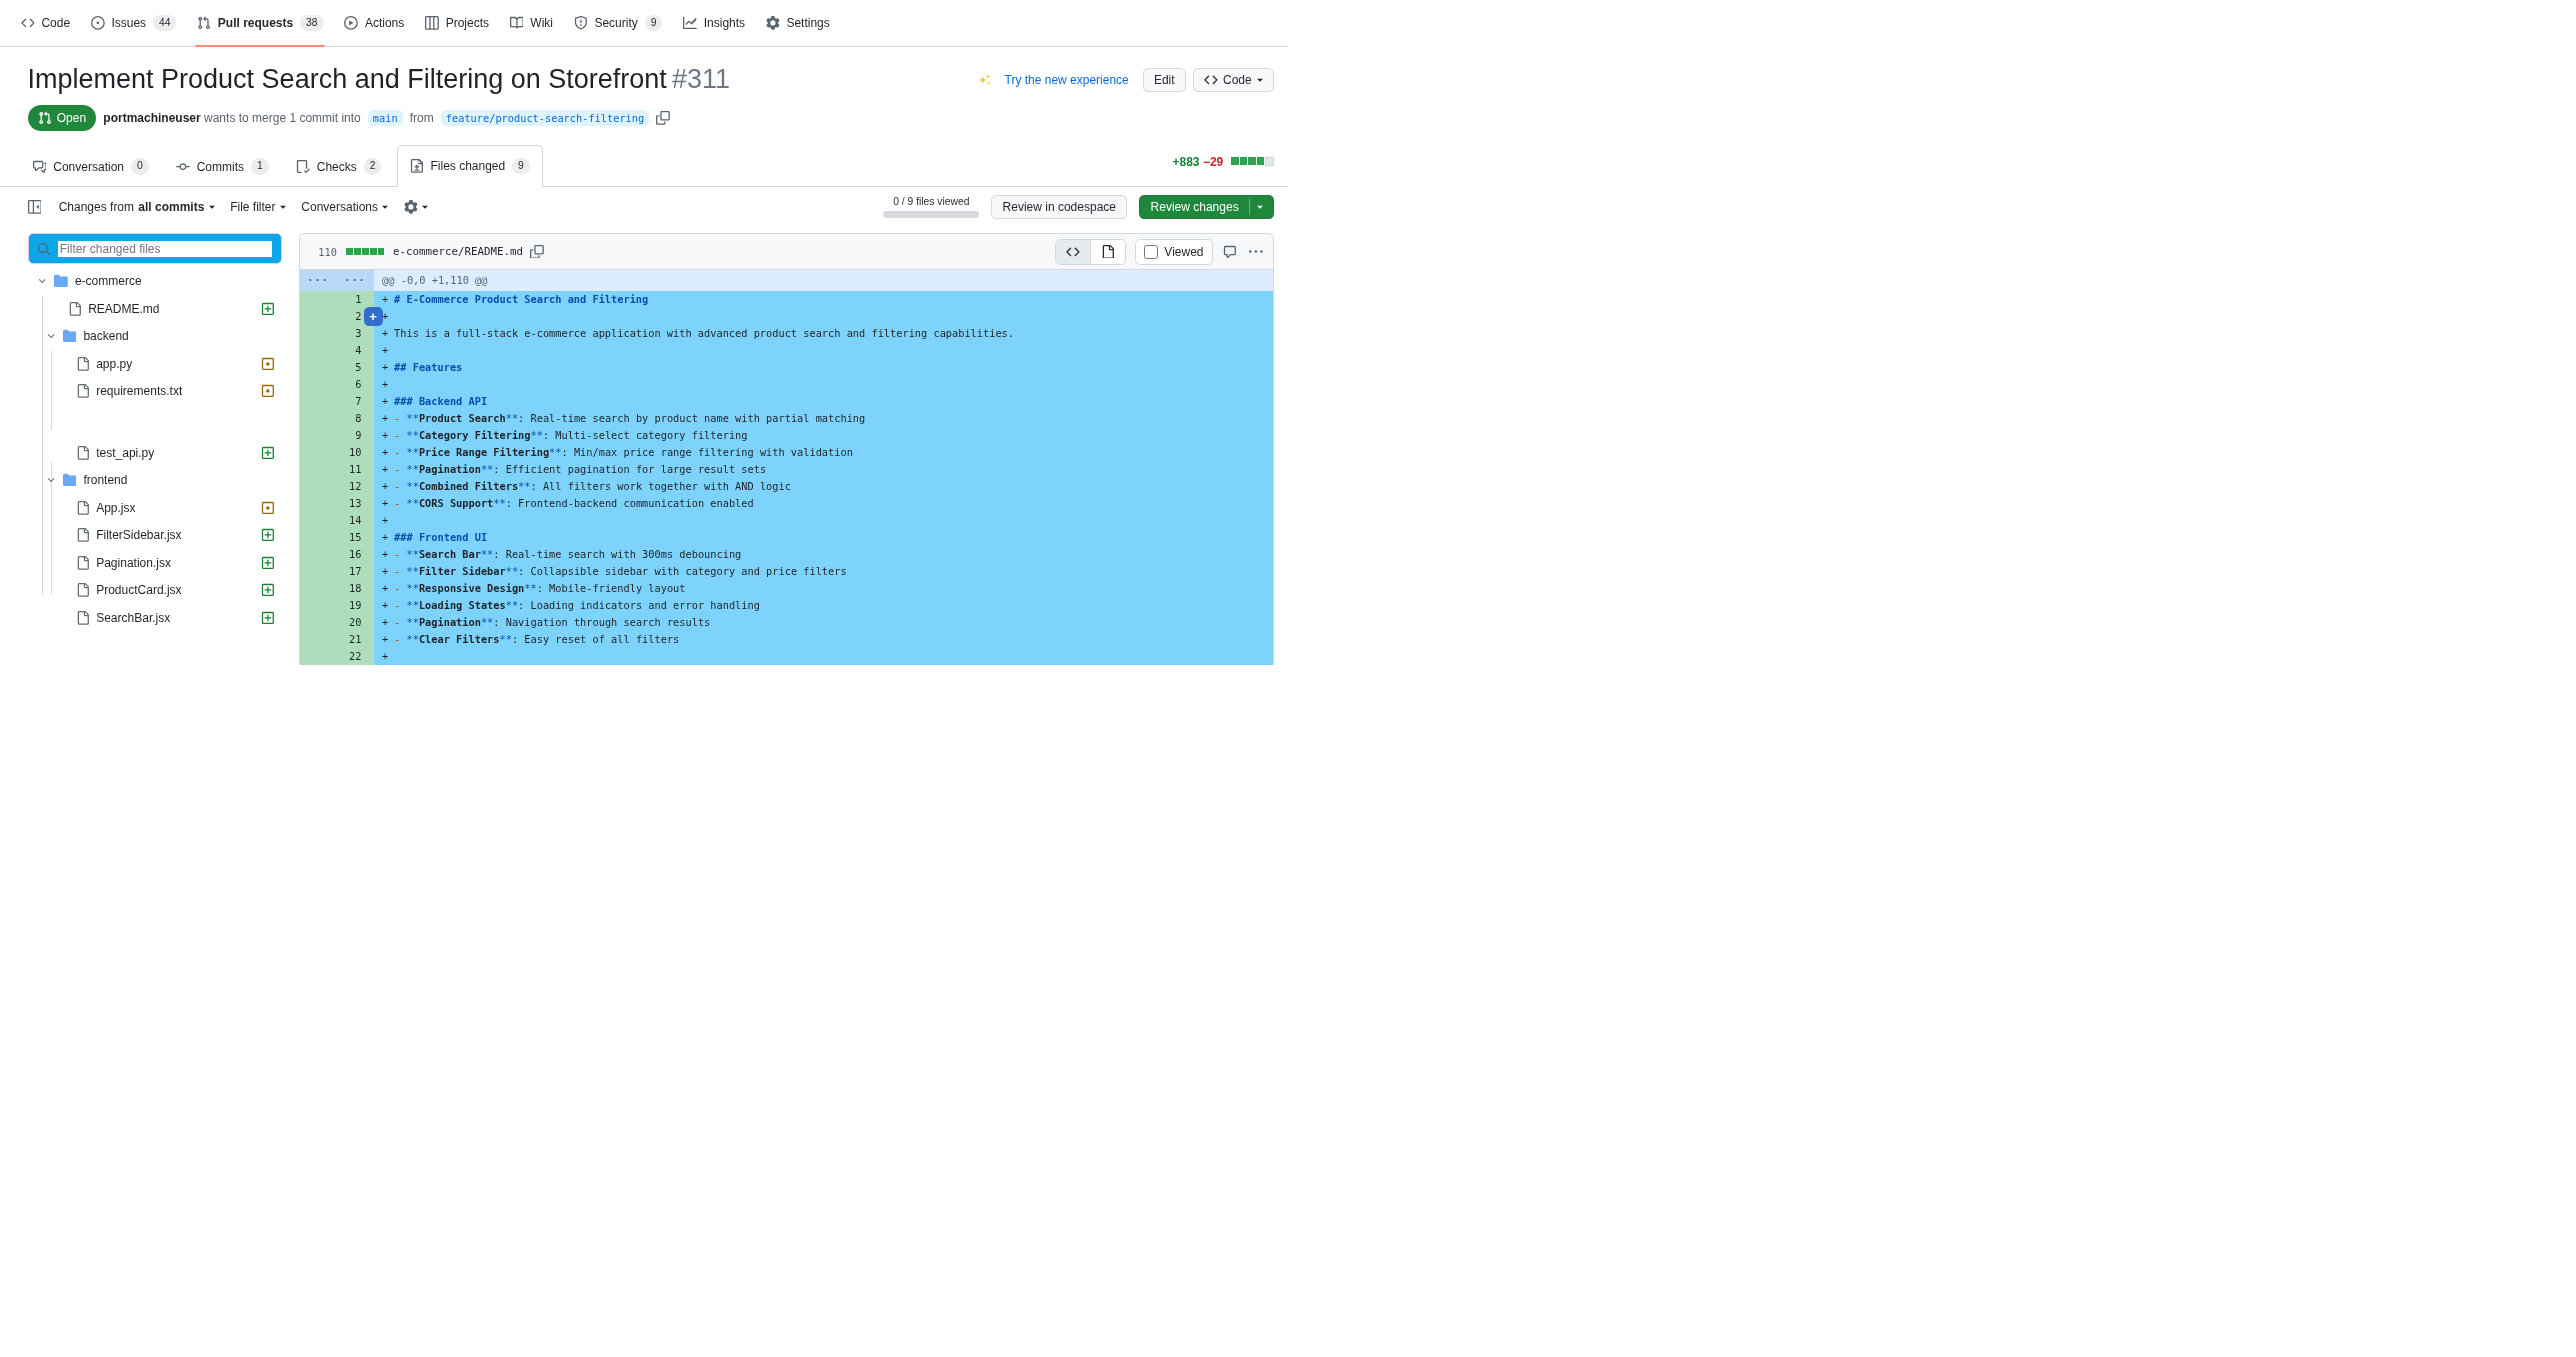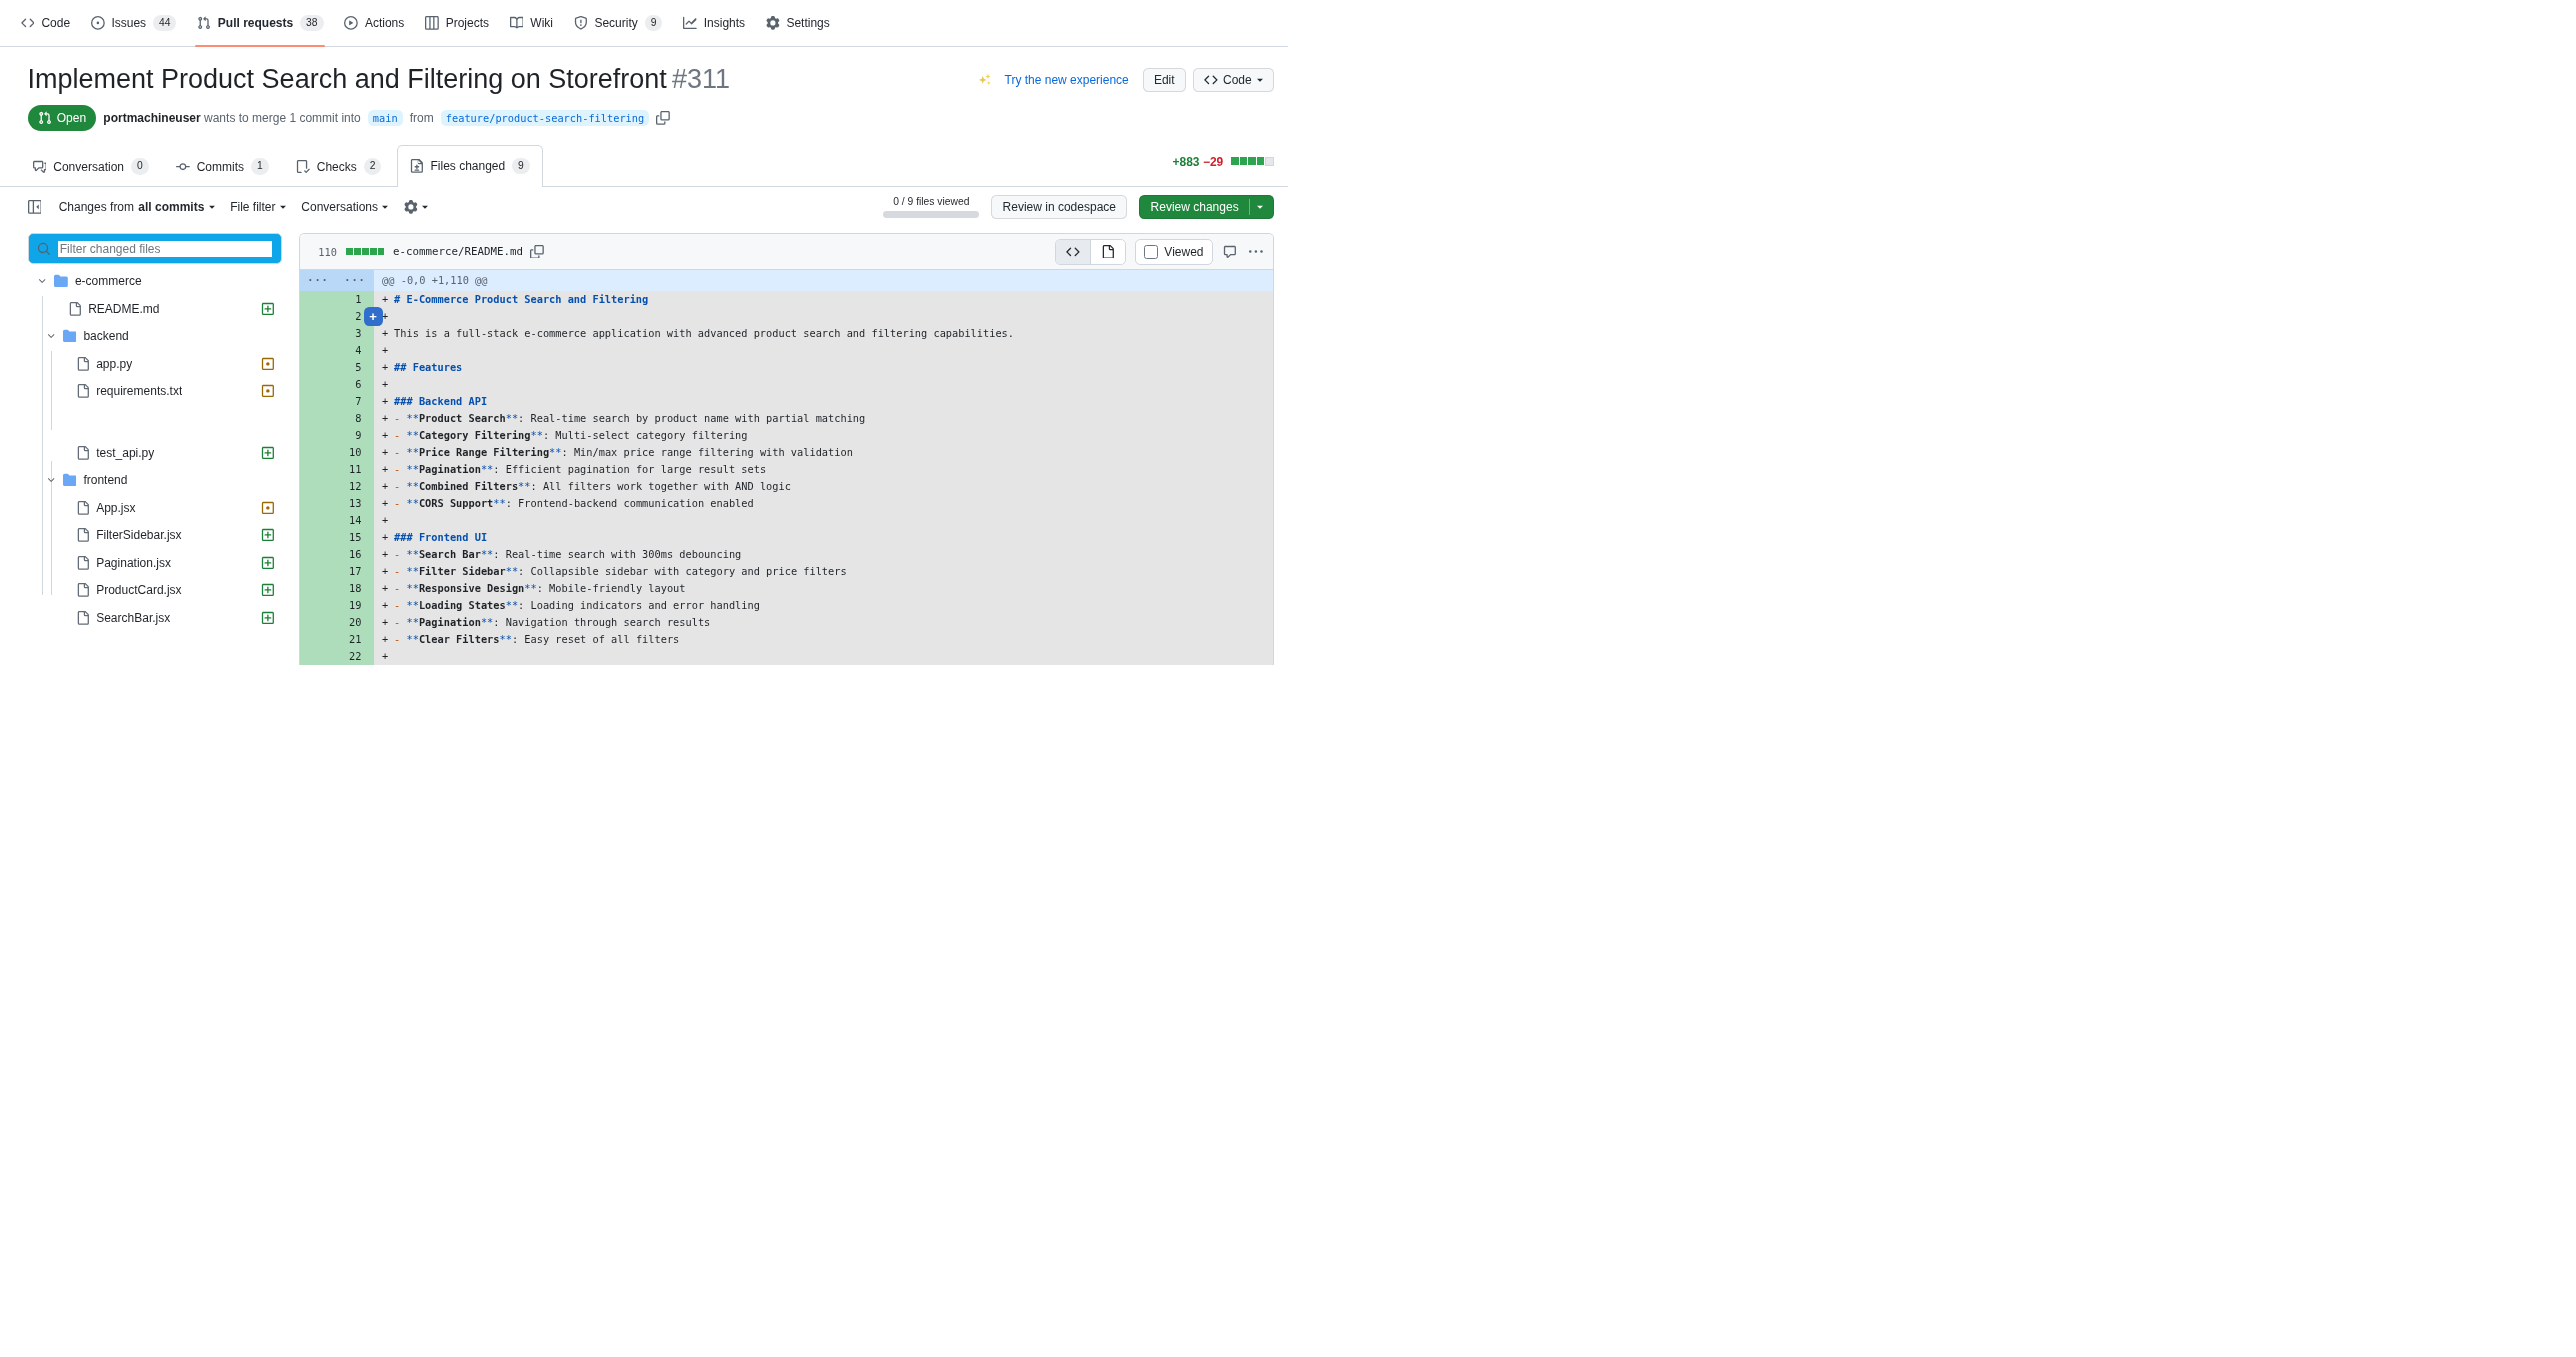--- a/index.html
+++ b/index.html
@@ -110,21 +110,21 @@
 
   
   .hunk{display:flex;height:20.6px;line-height:20.6px;font-family:"DejaVu Sans Mono",monospace;font-size:10.3px;}
   .hunk-gutter{width:74px;flex:none;background:#b9d8f7;display:flex;color:#57606a;}
   .hunk-gutter span{width:37px;text-align:center;font-weight:700;letter-spacing:0.9px;cursor:pointer;}
   .hunk-content{flex:1;background:#dbedff;color:#59636e;padding-left:8.6px;}
   .dline{display:flex;height:17px;line-height:17px;font-family:"DejaVu Sans Mono",monospace;
          font-size:10.3px;position:relative;}
   .dline .gutter{width:74px;flex:none;background:#aeddbb;color:#1f2328;text-align:right;
                  padding-right:12px;box-sizing:border-box;}
-  .dline .code{flex:1;background:#e5e5e5;padding-left:8.6px;white-space:pre;color:#1f2328;}
+  .dline .code{flex:1;background:#7dd3fc;padding-left:8.6px;white-space:pre;color:#1f2328;}
   .sign{display:inline-block;width:12px;}
   .md-heading{color:#0550ae;font-weight:700;}
   .md-bullet{color:#bc4c00;}
   .md-star{color:#0550ae;}
   .md-bold{font-weight:700;color:#1f2328;}
   .plus-btn{position:absolute;left:64px;top:-0.9px;width:19px;height:19px;border-radius:5.2px;
             background:#316dca;color:#fff;display:flex;align-items:center;justify-content:center;
             font-size:13px;font-weight:700;cursor:pointer;z-index:2;font-family:"Liberation Sans",sans-serif;}
 </style>
 </head>

